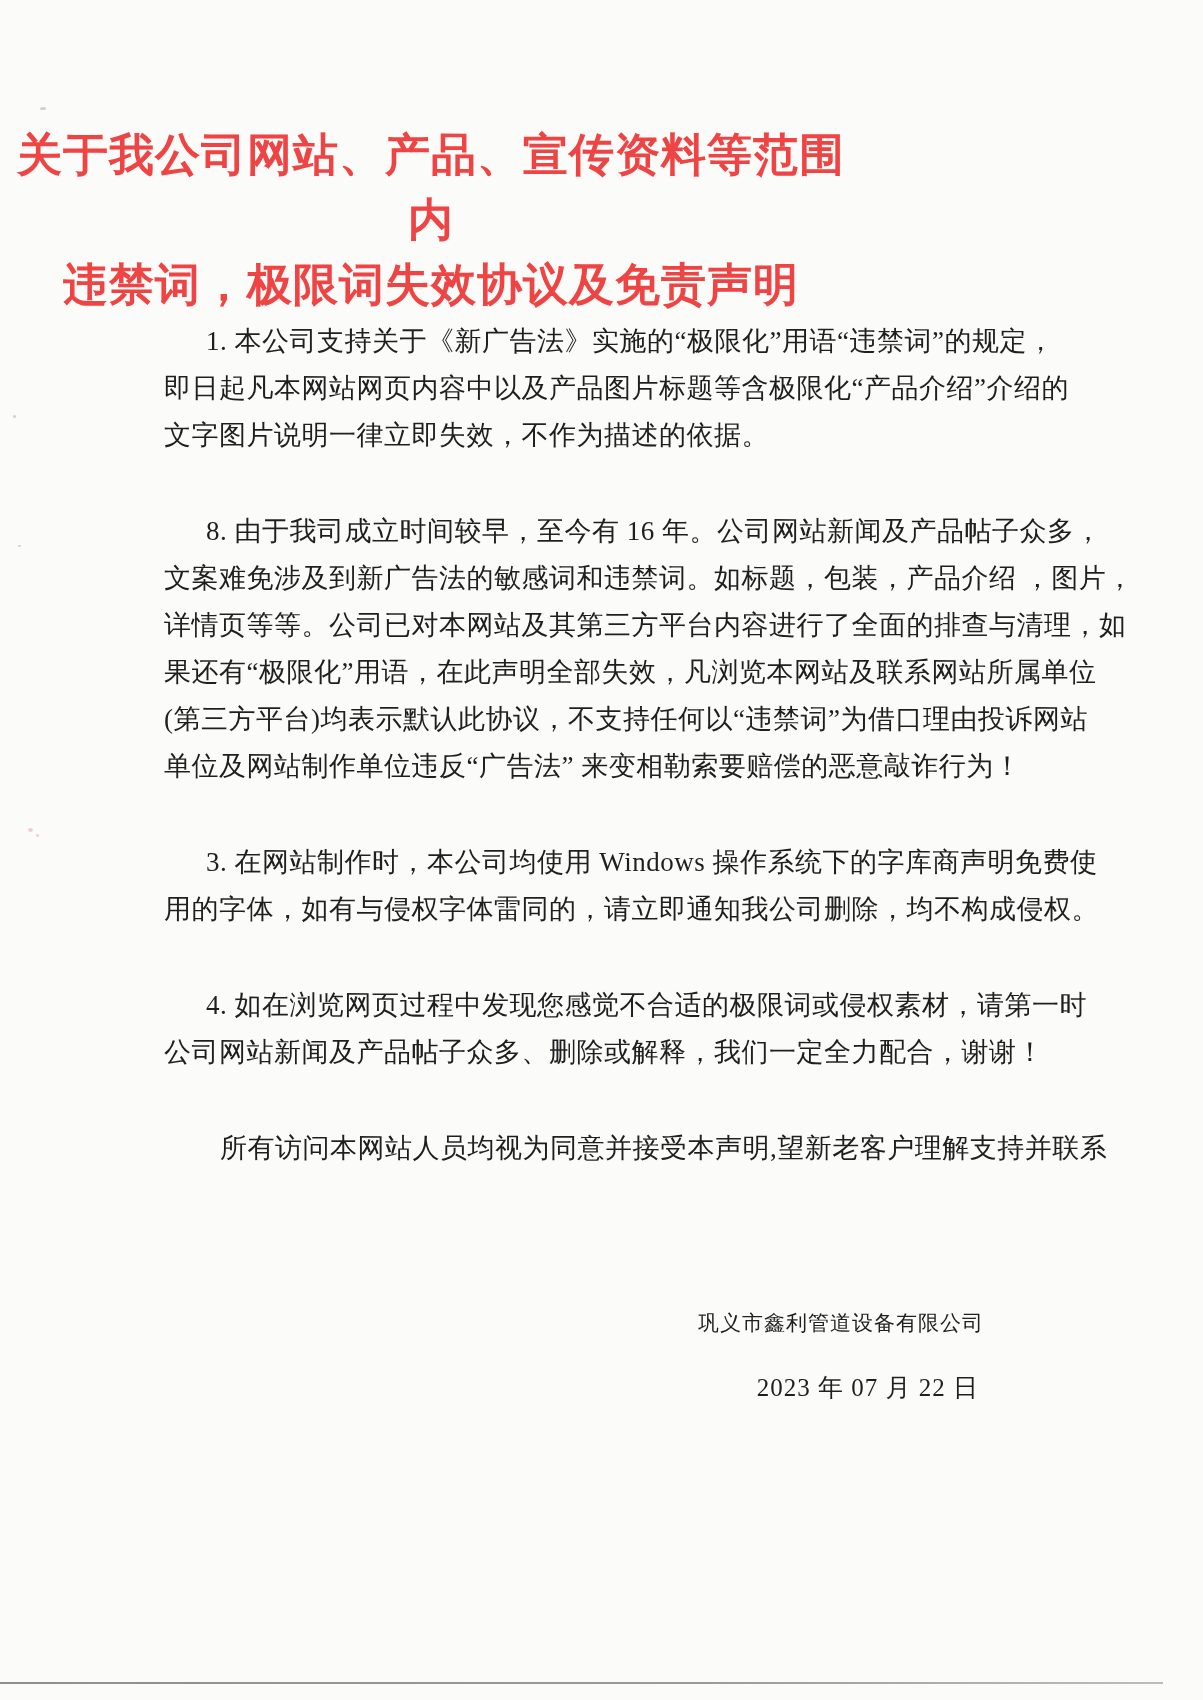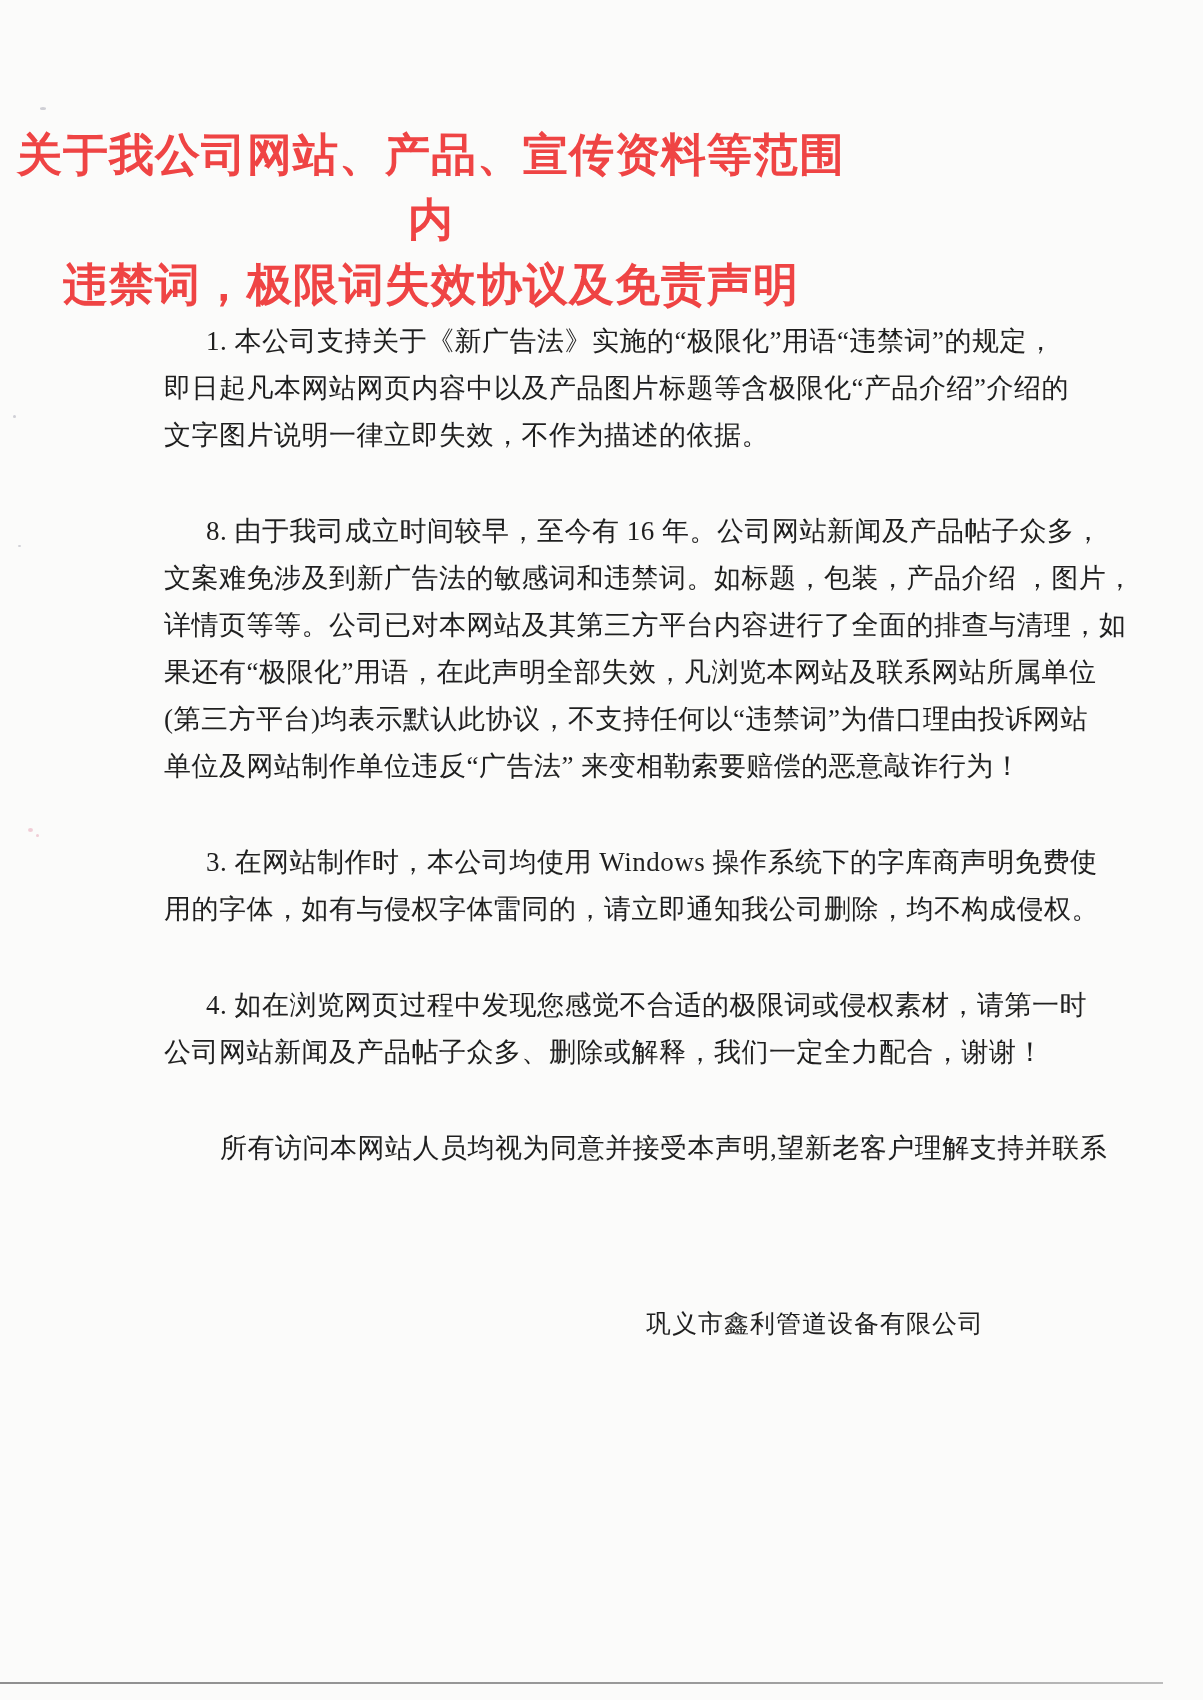--- a/index.html
+++ b/index.html
@@ -44,21 +44,21 @@
   }
   .indent-num{padding-left:42px;}
   .indent-full{padding-left:56px;font-family:Liberation Serif, serif;}
   .sig-block{
     position:absolute;
     top:1300px;
     width:862px;
     text-align:right;
   }
   .sig-line{
-    font-size:25px;
+    font-size:21px;
     line-height:47px;
     letter-spacing:1px;
     padding-right:42px;
   }
   .date-line{
     font-size:25px;
     line-height:47px;
     letter-spacing:1px;
     padding-right:47px;
     margin-top:17px;
@@ -111,20 +111,21 @@
     </div>
 
     <div class="para">
       <div class="line indent-full">所有访问本网站人员均视为同意并接受本声明,望新老客户理解支持并联系</div>
     </div>
 
   </div>
 
   <div class="content sig-block">
     <div class="sig-line">巩义市鑫利管道设备有限公司</div>
+    <div class="date-line">2023 年 07 月 22 日</div>
   </div>
 
   <div class="scan-edge-line"></div>
 
   <div class="speck pink" style="left:28px;top:828px;width:5px;height:4px;"></div>
   <div class="speck pink" style="left:36px;top:834px;width:3px;height:3px;"></div>
   <div class="speck gray" style="left:40px;top:107px;width:6px;height:3px;"></div>
   <div class="speck gray" style="left:13px;top:415px;width:3px;height:3px;"></div>
   <div class="speck gray" style="left:18px;top:545px;width:3px;height:2px;"></div>
 

